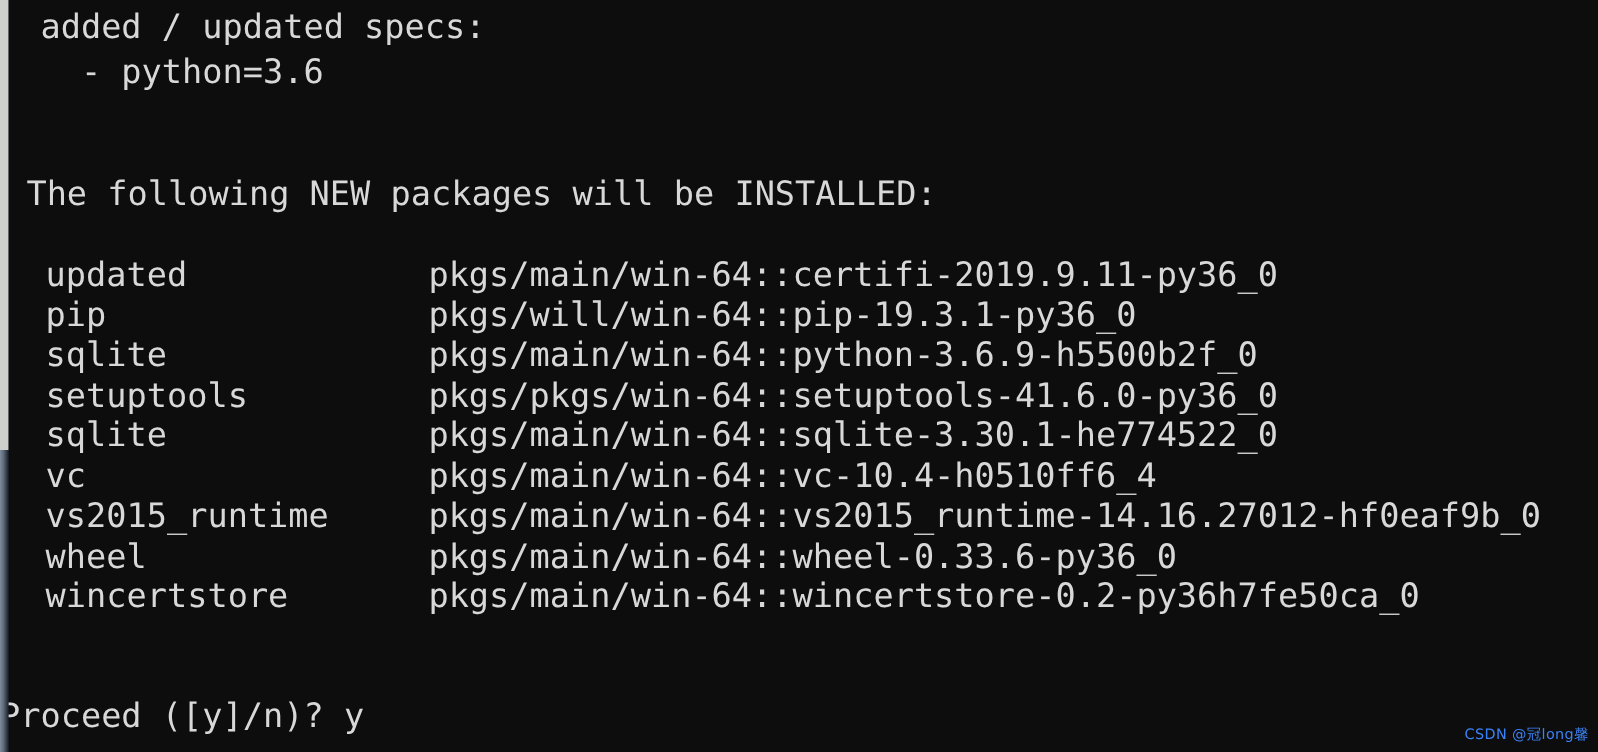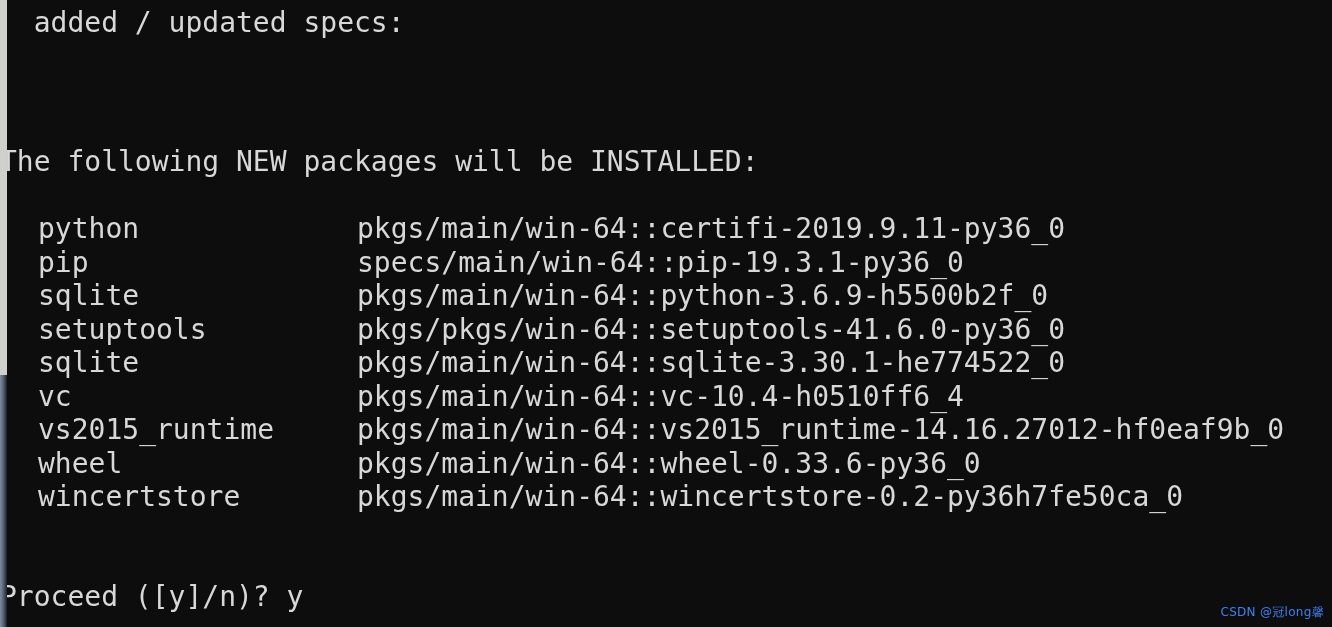--- a/index.html
+++ b/index.html
@@ -109,26 +109,27 @@
 
   <div id="scrollbar">
     <div id="scrollbar-thumb"></div>
     <div id="scrollbar-track-lower"></div>
   </div>
 
   <div id="terminal">
 
     <div class="line" style="top:6px;">  added / updated specs:</div>
 
+    <div class="line" style="top:43px;">    - python=3.6</div>
 
-    <div class="line" style="top:145px;">The following NEW packages will be INSTALLED:</div>
+    <div class="line" style="top:145px;margin-left:22px;">The following NEW packages will be INSTALLED:</div>
 
     <div id="package-list">
-        <div class="pkg-row" style="top: 212px;"><span class="pkg-name">python</span><span class="pkg-spec">pkgs/main/win-64::certifi-2019.9.11-py36_0</span></div>
-        <div class="pkg-row" style="top: 245.5px;"><span class="pkg-name">pip</span><span class="pkg-spec">specs/main/win-64::pip-19.3.1-py36_0</span></div>
+        <div class="pkg-row" style="top: 212px;"><span class="pkg-name">updated</span><span class="pkg-spec">pkgs/main/win-64::certifi-2019.9.11-py36_0</span></div>
+        <div class="pkg-row" style="top: 245.5px;"><span class="pkg-name">pip</span><span class="pkg-spec">pkgs/will/win-64::pip-19.3.1-py36_0</span></div>
         <div class="pkg-row" style="top: 279px;"><span class="pkg-name">sqlite</span><span class="pkg-spec">pkgs/main/win-64::python-3.6.9-h5500b2f_0</span></div>
         <div class="pkg-row" style="top: 312.5px;"><span class="pkg-name">setuptools</span><span class="pkg-spec">pkgs/pkgs/win-64::setuptools-41.6.0-py36_0</span></div>
         <div class="pkg-row" style="top: 346px;"><span class="pkg-name">sqlite</span><span class="pkg-spec">pkgs/main/win-64::sqlite-3.30.1-he774522_0</span></div>
         <div class="pkg-row" style="top: 379.5px;"><span class="pkg-name">vc</span><span class="pkg-spec">pkgs/main/win-64::vc-10.4-h0510ff6_4</span></div>
         <div class="pkg-row" style="top: 413px;"><span class="pkg-name">vs2015_runtime</span><span class="pkg-spec">pkgs/main/win-64::vs2015_runtime-14.16.27012-hf0eaf9b_0</span></div>
         <div class="pkg-row" style="top: 446.5px;"><span class="pkg-name">wheel</span><span class="pkg-spec">pkgs/main/win-64::wheel-0.33.6-py36_0</span></div>
         <div class="pkg-row" style="top: 480px;"><span class="pkg-name">wincertstore</span><span class="pkg-spec">pkgs/main/win-64::wincertstore-0.2-py36h7fe50ca_0</span></div>
       </div>
 
     <div class="line" style="top:580px;text-align:right;">Proceed ([y]/n)? y</div>

